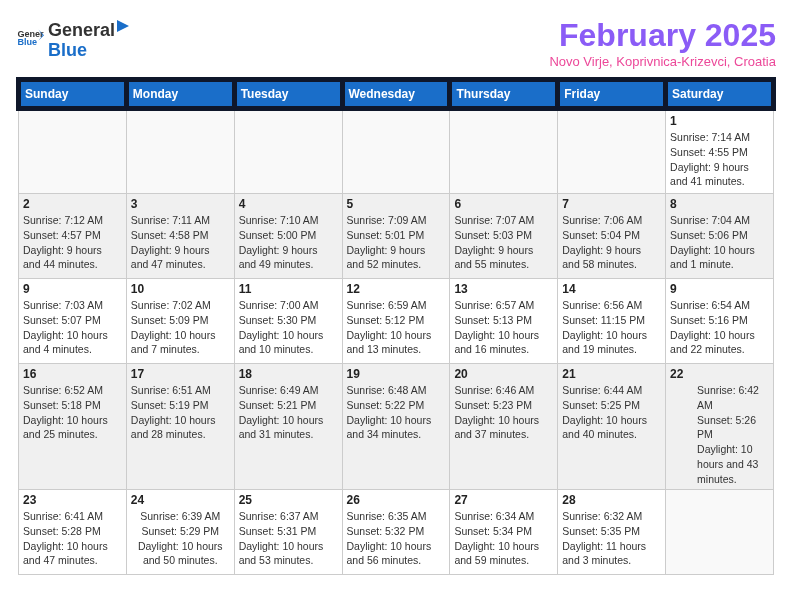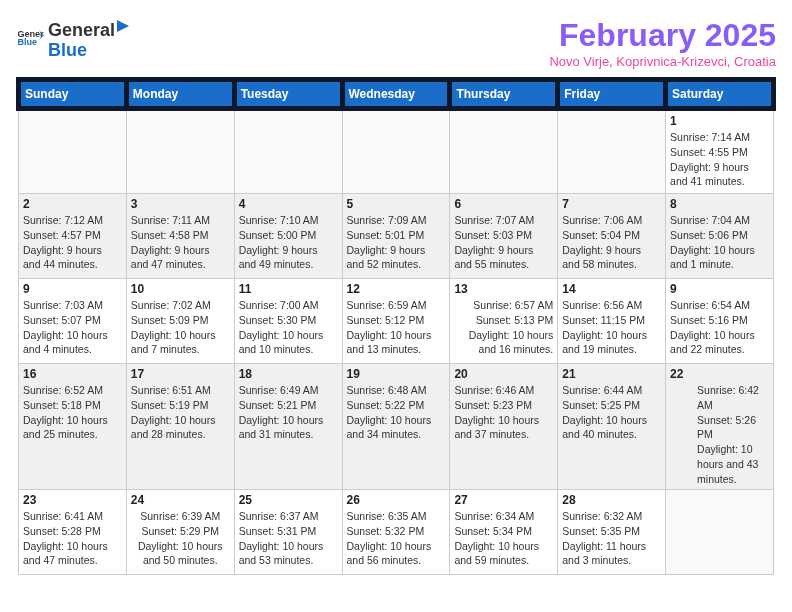--- a/index.html
+++ b/index.html
@@ -208,21 +208,21 @@
 Daylight: 10 hours and 10 minutes.</div>
         </td>
         <td>
           <span class="day-number">12</span>
           <div class="day-info" style="white-space: pre-line;">Sunrise: 6:59 AM
 Sunset: 5:12 PM
 Daylight: 10 hours and 13 minutes.</div>
         </td>
         <td>
           <span class="day-number">13</span>
-          <div class="day-info" style="white-space: pre-line; text-align: right;">Sunrise: 6:57 AM
+          <div class="day-info" style="white-space: pre-line;">Sunrise: 6:57 AM
 Sunset: 5:13 PM
 Daylight: 10 hours and 16 minutes.</div>
         </td>
         <td>
           <span class="day-number">14</span>
           <div class="day-info" style="white-space: pre-line;">Sunrise: 6:56 AM
 Sunset: 11:15 PM
 Daylight: 10 hours and 19 minutes.</div>
         </td>
         <td>

